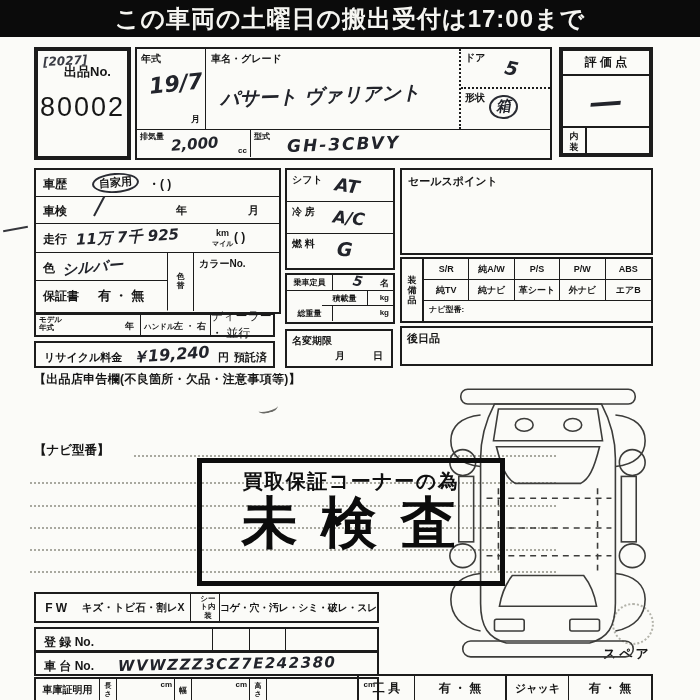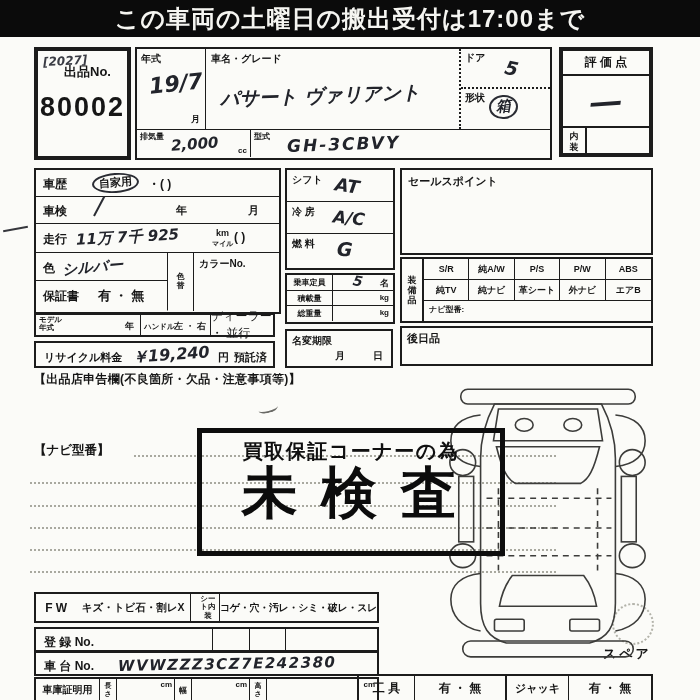--- a/index.html
+++ b/index.html
@@ -31,21 +31,21 @@
 <div class="sheet">
 
   <div class="abs ctr" style="left:0;top:0;width:700px;height:37px;background:#0b0b0b;">
     <span style="color:#f5f5f1;font-size:24px;font-weight:bold;letter-spacing:1px;">この車両の土曜日の搬出受付は17:00まで</span>
   </div>
 
   <div class="bx bx4" style="left:34px;top:47px;width:97px;height:113px;">
     <span class="abs hw" style="left:5px;top:3px;font-size:12px;color:#3b3d45;transform:rotate(-3deg);">[2027]</span>
     <span class="abs b" style="left:26px;top:12px;font-size:13px;">出品No.</span>
     <div class="abs ctr" style="left:0;top:36px;width:100%;height:40px;">
-      <span style="font-size:27px;font-weight:bold;letter-spacing:2px;">80002</span>
+      <span style="font-size:27px;font-weight:normal;letter-spacing:2px;">80002</span>
     </div>
   </div>
 
   <div class="bx bx25" style="left:135px;top:47px;width:417px;height:113px;">
 
     <div class="row" style="height:81px;border-bottom:1.8px solid #1c1c1c;">
       <div class="cell" style="width:69px;border-right:1.8px solid #1c1c1c;">
         <span class="abs lbl" style="left:4px;top:3px;">年式</span>
         <span class="abs hw" style="left:12px;top:22px;font-size:22px;transform:rotate(-6deg);">19/7</span>
         <span class="abs lbl9" style="right:5px;bottom:3px;">月</span>
@@ -151,21 +151,21 @@
   <div class="bx" style="left:285px;top:273px;width:110px;height:51px;">
     <div class="row bb" style="height:16px;">
       <div class="cell br ctr" style="width:46px;">
           <span class="lbl8">乗車定員</span>
         </div>
       <div class="cell" style="flex:1;">
         <span class="abs hw" style="left:20px;top:-2px;font-size:14px;transform:rotate(10deg);">5</span>
         <span class="abs lbl9" style="right:4px;top:2px;">名</span>
       </div>
     </div>
-    <div class="row bb" style="height:15px;">
+    <div class="row bb" style="height:15px;margin-left:35px;">
       <div class="cell br ctr" style="width:46px;">
           <span class="lbl8">積載量</span>
         </div>
       <div class="cell" style="flex:1;">
           <span class="abs" style="right:4px;top:2px;font-size:8px;font-weight:bold;">kg</span>
         </div>
     </div>
     <div class="row" style="height:15px;">
       <div class="cell br ctr" style="width:46px;">
           <span class="lbl8">総重量</span>
@@ -302,21 +302,21 @@
       <path d="M48,194 C28,196 18,206 18,220 C18,236 28,248 48,252"></path>
 
       <path d="M184,34 C204,36 214,46 214,60 C214,74 204,84 184,86"></path>
       <ellipse cx="201" cy="82" rx="13" ry="13"></ellipse>
       <rect x="190" y="96" width="15" height="66"></rect>
       <ellipse cx="201" cy="176" rx="13" ry="12"></ellipse>
       <path d="M184,194 C204,196 214,206 214,220 C214,236 204,248 184,252"></path>
     </svg>
   </div>
 
-  <div class="abs" style="left:197px;top:428px;width:308px;height:128px;border:5px solid #0d0d0d;box-sizing:border-box;z-index:6;text-align:center;">
+  <div class="abs" style="left:197px;top:458px;width:308px;height:128px;border:5px solid #0d0d0d;box-sizing:border-box;z-index:6;text-align:center;">
     <div style="margin-top:5px;font-size:20px;font-weight:900;letter-spacing:1.5px;color:#101010;">買取保証コーナーの為</div>
     <div style="margin-top:0px;font-size:56px;font-weight:900;letter-spacing:4px;color:#0c0c0c;line-height:1.0;">未 検 査</div>
   </div>
 
   <div class="abs" style="left:612px;top:603px;width:38px;height:38px;border:2px dotted #b3b3aa;border-radius:50%;"></div>
   <span class="abs b" style="left:603px;top:645px;font-size:13px;letter-spacing:3px;">スペア</span>
 
   <div class="bx bx25 row" style="left:34px;top:592px;width:345px;height:31px;">
     <div class="cell ctr" style="width:42px;">
         <span class="b" style="font-size:12px;">F W</span>

